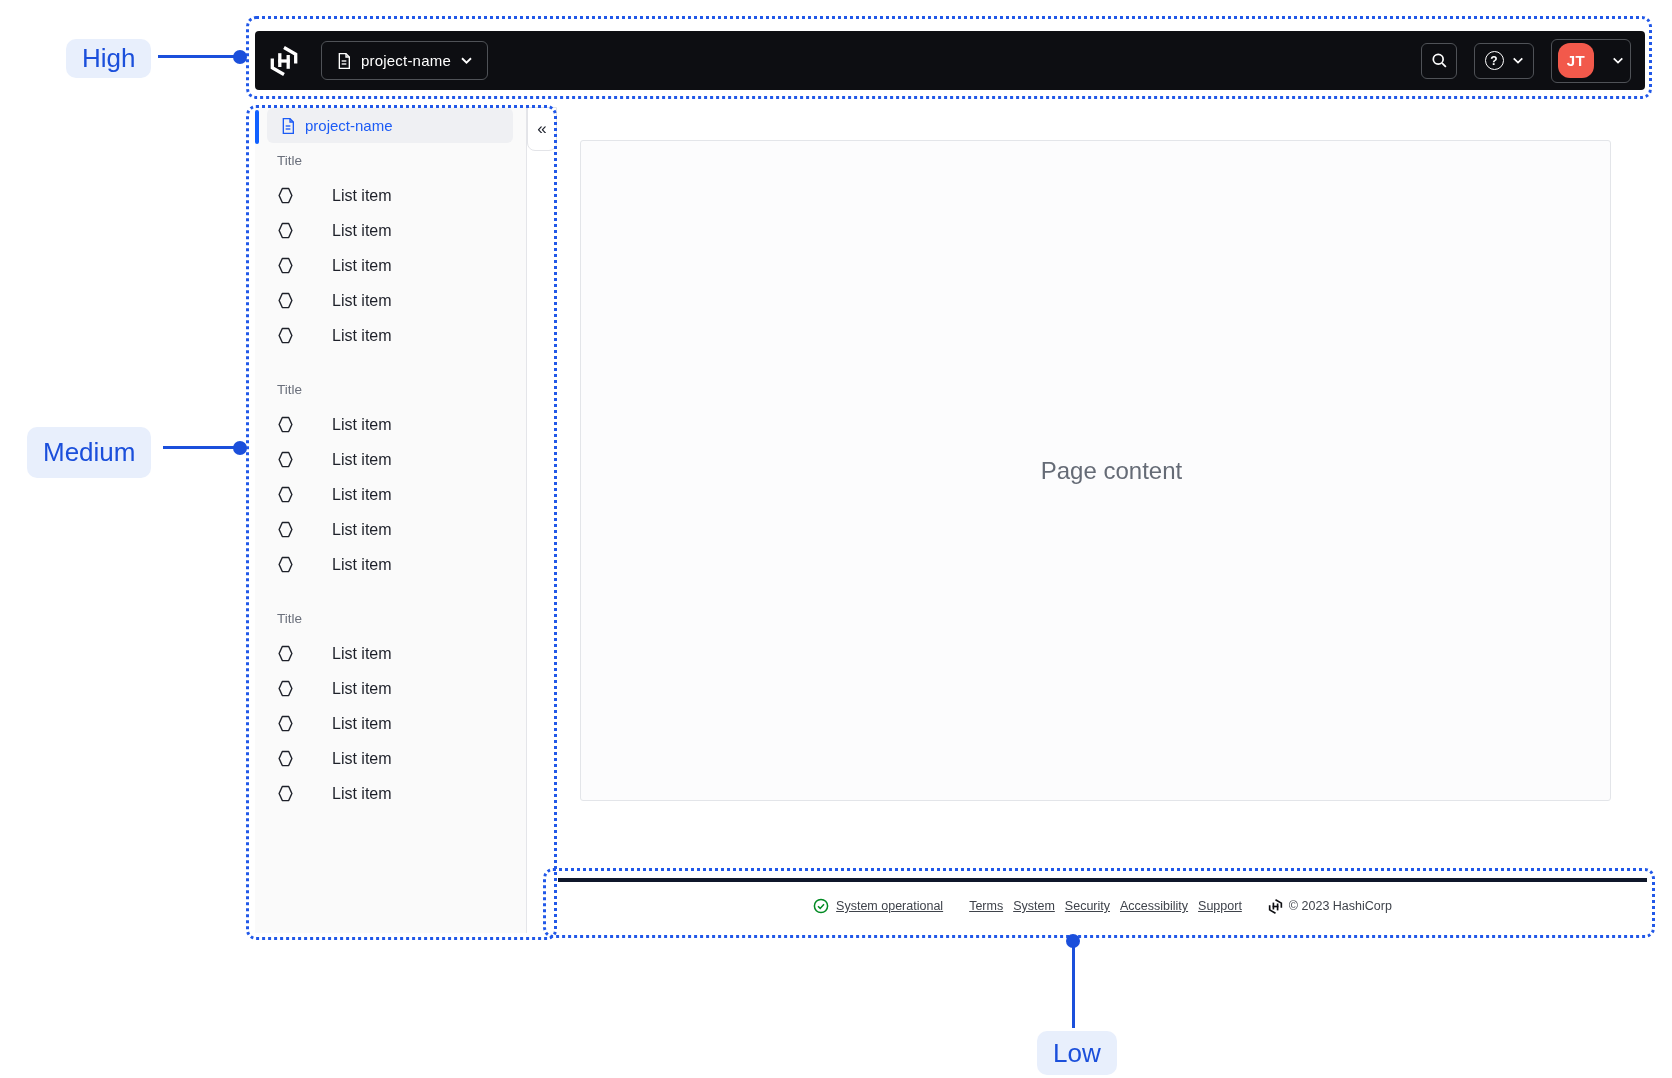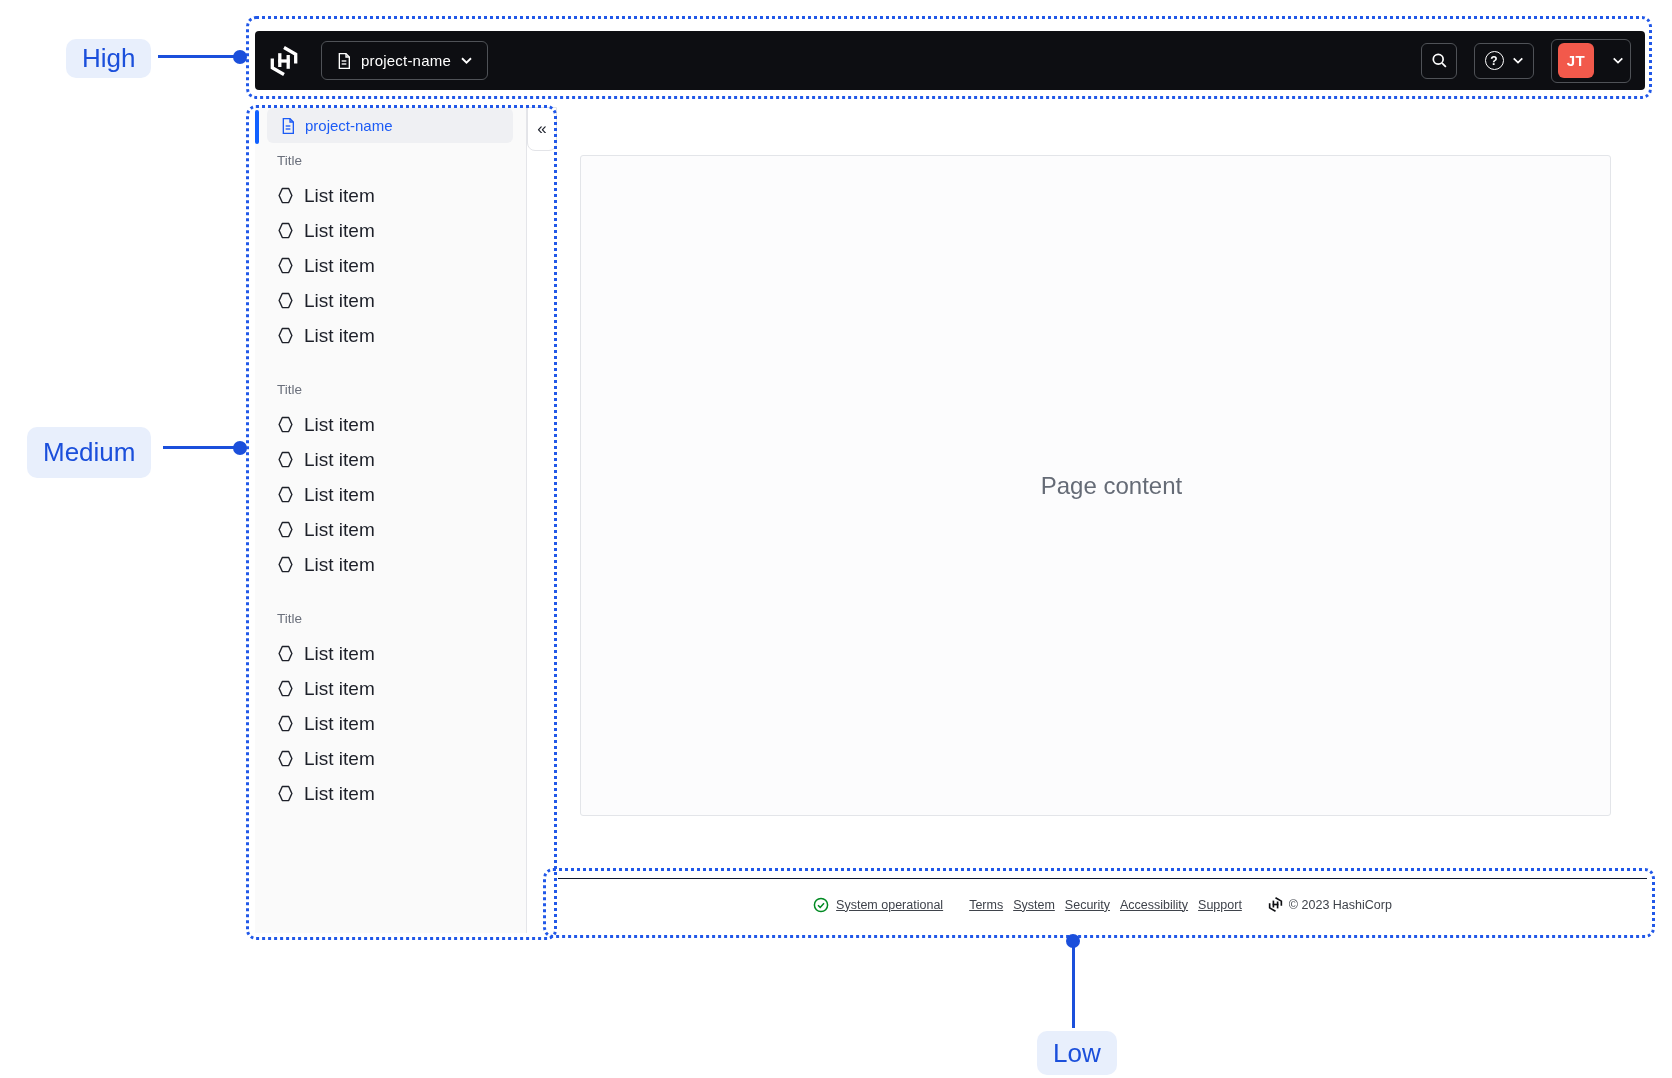--- a/index.html
+++ b/index.html
@@ -40,21 +40,21 @@
   .nav-iconbtn { height:36px; display:flex; align-items:center; justify-content:center;
                  border:1px solid #4f5257; border-radius:6px; background:transparent;
                  color:#fff; cursor:pointer; }
   .nav-search { width:36px; }
   .nav-help { width:60px; gap:8px; margin-left:17px; }
   .help-circle { width:19px; height:19px; border:1.6px solid #fff; border-radius:50%;
                  display:flex; align-items:center; justify-content:center;
                  font-size:12px; font-weight:700; color:#fff; }
   .nav-user { height:44px; width:80px; margin-left:17px; gap:8px; padding:0 6px;
               justify-content:space-between; }
-  .avatar { width:36px; height:35px; border-radius:6px; background:#f2594b; color:#fff;
+  .avatar { width:36px; height:35px; border-radius:12px; background:#f2594b; color:#fff;
             display:flex; align-items:center; justify-content:center;
             font-size:15px; font-weight:700; letter-spacing:.5px; }
   .chev { display:block; }
 
   
   .sidebar { position:absolute; left:255px; top:107px; width:272px; height:826px;
              background:#fafafa; border-right:1px solid #e4e5e9; }
   .sb-activebar { position:absolute; left:0; top:3px; width:4px; height:34px;
                   background:#1060ff; border-radius:2px; }
   .sb-header { position:absolute; left:12px; top:1px; width:246px; height:35px;
@@ -64,31 +64,31 @@
   .collapse-tab { position:absolute; left:527px; top:107px; width:30px; height:44px;
                   background:#ffffff; border:1px solid #e3e4e8; border-radius:0 0 8px 8px;
                   display:flex; align-items:center; justify-content:center;
                   font-size:17px; color:#1d212c; cursor:pointer; }
   .sb-sections { position:absolute; left:0; top:45px; width:100%; padding-left:22px; }
   .sb-section { margin-bottom:28px; }
   .sb-title { font-size:13.5px; color:#6a6f7b; height:18px; line-height:18px; margin-bottom:8px; }
   .sb-item { height:35px; display:flex; align-items:center; gap:10px; cursor:pointer; }
   .sb-item .hex { width:17px; height:17px; stroke:#1d2029; stroke-width:2; fill:none;
                   stroke-linejoin:round; }
-  .sb-item span { font-size:19px; color:#1d2029; }
-
-  
-  .content-box { position:absolute; left:580px; top:155px; width:1031px; height:661px;
+  .sb-item span { font-size:16px; color:#1d2029;margin-left:28px; }
+
+  
+  .content-box { position:absolute; left:580px; top:140px; width:1031px; height:661px;
                  background:#fcfcfd; border:1px solid #e3e5e9; border-radius:3px;
                  display:flex; align-items:center; justify-content:center;padding-left:32px; }
   .content-box .placeholder { font-size:24px; color:#656b76; }
 
   
   .footer { position:absolute; left:558px; top:878px; width:1089px; height:52px;
-            border-top:1px solid #0f172a; display:flex; align-items:center;
+            border-top:4px solid #0f172a; display:flex; align-items:center;
             justify-content:center; gap:26px; background:#fff; }
   .f-status { display:flex; align-items:center; gap:7px; cursor:pointer; }
   .f-status svg { width:16px; height:16px; }
   .f-link { font-size:12.5px; color:#3f434b; text-decoration:underline; cursor:pointer; }
   .f-copy { display:flex; align-items:center; gap:6px;text-align:right; }
   .f-copy svg { width:15px; height:15px; }
   .f-copy span { font-size:12.5px; color:#3f434b; }
 
   svg.stroke-ic { fill:none; stroke:currentColor; }
 </style>

